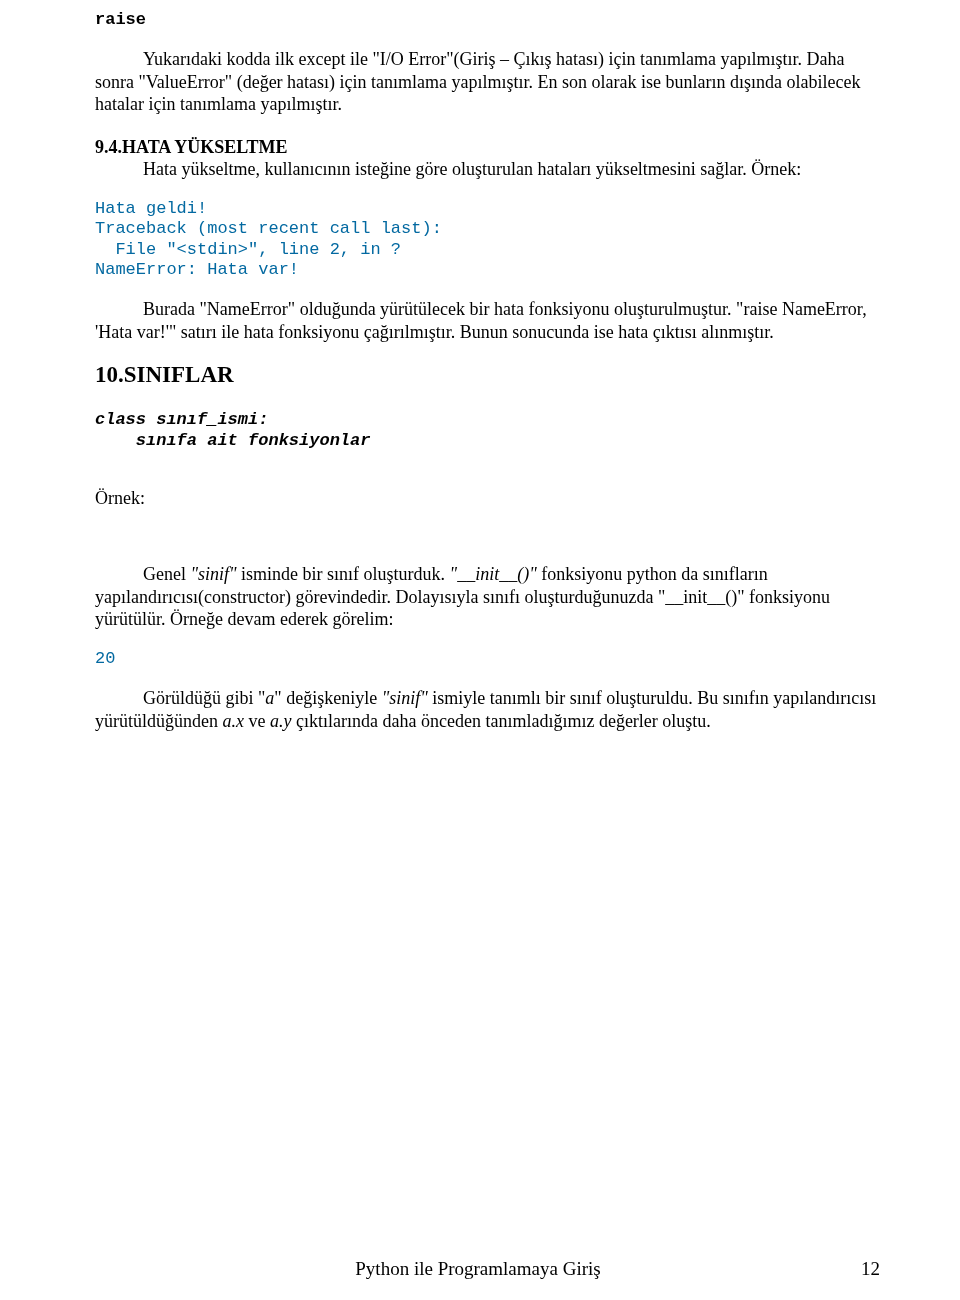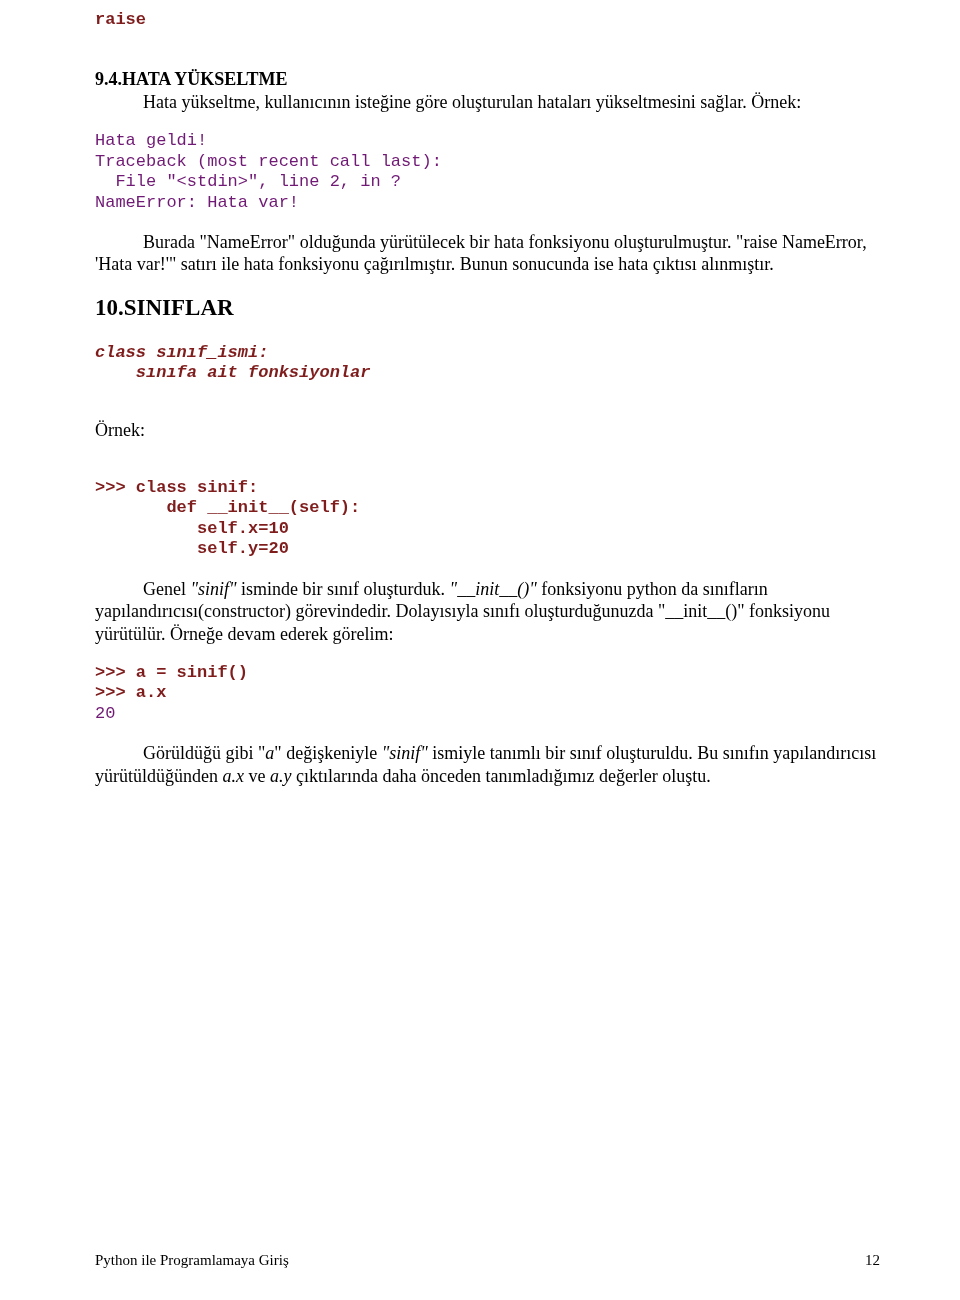--- a/index.html
+++ b/index.html
@@ -17,29 +17,29 @@
     width: 960px;
     height: 1300px;
     box-sizing: border-box;
     padding: 10px 80px 0 95px;
     position: relative;
   }
   .code {
     font-family: "Courier New", Courier, monospace;
     font-weight: bold;
     white-space: pre;
-    color: #7f1d1d;
+    color: #000000;
     font-size: 17px;
     line-height: 1.2;
   }
   .code-out {
     font-family: "Courier New", Courier, monospace;
     font-weight: normal;
     white-space: pre;
-    color: #701a75;
+    color: #0369a1;
     font-size: 17px;
     line-height: 1.2;
   }
   .codei { font-style: italic; }
   .body-text {
     font-family: "Times New Roman", Times, serif;
     font-size: 18px;
   }
   .para {
     margin: 0;
@@ -53,36 +53,38 @@
   }
   .chapter-title {
     font-weight: bold;
     font-size: 23px;
     margin: 18px 0 2px 0;
   }
   .vspace { height: 18px; }
   .ital { font-style: italic; }
   .footer {
     position: absolute;
-    bottom: 30px;
+    bottom: 19px;
     left: 95px;
     right: 80px;
-    font-size: 15px;
+    font-size: 19px;
+    text-align: center;
   }
   .footer-right { float: right; }
 </style>
 </head>
 <body>
 
 <div class="page">
 
   <div class="code">raise</div>
 
   <div class="vspace"></div>
 
+  <p class="body-text para">Yukarıdaki kodda ilk except ile "I/O Error"(Giriş – Çıkış hatası) için tanımlama yapılmıştır. Daha sonra "ValueError" (değer hatası) için tanımlama yapılmıştır. En son olarak ise bunların dışında olabilecek hatalar için tanımlama yapılmıştır.</p>
 
   <p class="section-title">9.4.HATA YÜKSELTME</p>
   <p class="body-text para">Hata yükseltme, kullanıcının isteğine göre oluşturulan hataları yükseltmesini sağlar. Örnek:</p>
 
   <div class="vspace"></div>
 
   <div class="code-out">Hata geldi!
 Traceback (most recent call last):
   File "&lt;stdin&gt;", line 2, in ?
 NameError: Hata var!</div>
@@ -97,35 +99,29 @@
 
   <div class="code codei">class sınıf_ismi:
     sınıfa ait fonksiyonlar</div>
 
   <div class="vspace"></div>
 
   <p class="body-text no-indent">Örnek:</p>
 
   <div class="vspace"></div>
 
-  <div class="code">&gt;&gt;&gt; class sinif:
-       def __init__(self):
-          self.x=10
-          self.y=20</div>
 
   <div class="vspace"></div>
 
   <p class="body-text para">
     <span>Genel </span><span class="ital">"sinif"</span><span> isminde bir sınıf oluşturduk. </span><span class="ital">"__init__()"</span><span> fonksiyonu python da sınıfların yapılandırıcısı(constructor) görevindedir. Dolayısıyla sınıfı oluşturduğunuzda "__init__()" fonksiyonu yürütülür. Örneğe devam ederek görelim:</span>
   </p>
 
   <div class="vspace"></div>
 
-  <div class="code">&gt;&gt;&gt; a = sinif()
-&gt;&gt;&gt; a.x</div>
   <div class="code-out">20</div>
 
   <div class="vspace"></div>
 
   <p class="body-text para">
     <span>Görüldüğü gibi "</span><span class="ital">a</span><span>" değişkeniyle </span><span class="ital">"sinif"</span><span> ismiyle tanımlı bir sınıf oluşturuldu. Bu sınıfın yapılandırıcısı yürütüldüğünden </span><span class="ital">a.x</span><span> ve </span><span class="ital">a.y</span><span> çıktılarında daha önceden tanımladığımız değerler oluştu.</span>
   </p>
 
   <div class="footer">
     <span>Python ile Programlamaya Giriş</span>

